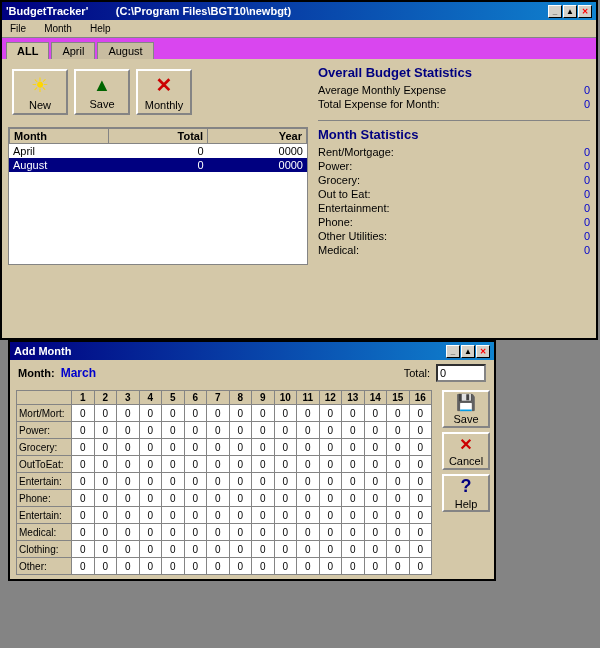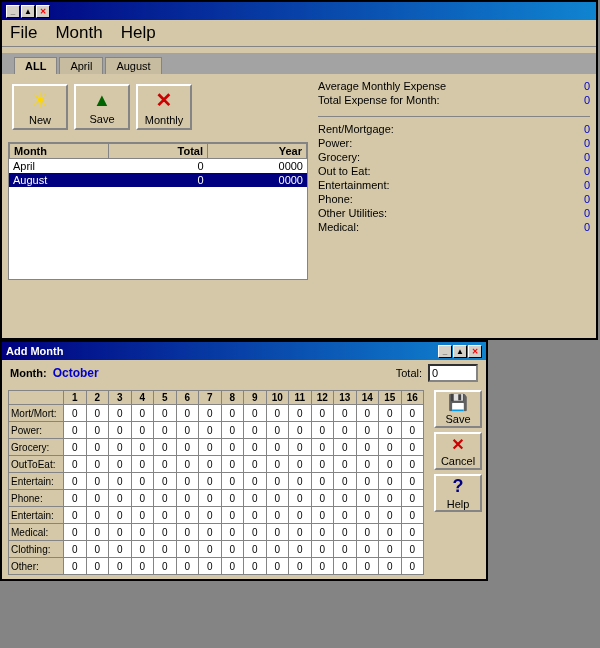--- a/index.html
+++ b/index.html
@@ -65,29 +65,28 @@
       background: #d4c8a8;
       border-bottom: 1px solid #848484;
       padding: 2px 4px;
       display: flex;
       gap: 10px;
     }
 
     .menu-item {
       padding: 1px 4px;
       cursor: pointer;
-      font-size: 17px;
+      font-size: 10px;
     }
 
     
     .tab-bar {
       display: flex;
-      padding: 4px 12px 0;
-      background: #a3a3a3;
-      margin-top: 6px;
+      padding: 4px 4px 0;
+      background: #d946ef;
     }
 
     .tab {
       padding: 2px 10px;
       border: 1px solid #848484;
       border-bottom: none;
       background: #c8bca0;
       cursor: pointer;
       margin-right: 2px;
       font-size: 11px;
@@ -213,21 +212,21 @@
     .stat-value { color: #0000cc; }
 
     .divider {
       border-top: 1px solid #848484;
       margin: 6px 0;
     }
 
     
     .add-month-window {
       top: 340px;
-      left: 0;
+      left: 8px;
       width: 488px;
     }
 
     .add-month-title-bar {
       background: linear-gradient(to right, #000080, #1084d0);
       color: white;
       padding: 2px 4px;
       display: flex;
       align-items: center;
       justify-content: space-between;
@@ -363,20 +362,24 @@
       gap: 4px;
       padding: 4px;
     }
   </style>
 </head>
 <body>
 
 <div class="window main-window">
 
   <div class="title-bar">
+    <span>
+      <span>'BudgetTracker'</span>&nbsp;&nbsp;&nbsp;&nbsp;&nbsp;&nbsp;&nbsp;&nbsp;
+      <span>(C:\Program Files\BGT10\newbgt)</span>
+    </span>
     <div class="title-bar-controls">
       <button class="title-btn">_</button>
       <button class="title-btn">▲</button>
       <button class="title-btn close-btn">✕</button>
     </div>
   </div>
 
   <div class="menu-bar">
     <span class="menu-item">File</span>
     <span class="menu-item">Month</span>
@@ -427,33 +430,35 @@
             <td class="right">0</td>
             <td class="right">0000</td>
           </tr>
         </tbody>
       </table>
     </div>
 
     <div class="right-panel">
 
       <div class="stats-section">
+        <div class="stats-title">Overall Budget Statistics</div>
         <div class="stat-row">
           <span>Average Monthly Expense</span>
           <span class="stat-value">0</span>
         </div>
         <div class="stat-row">
           <span>Total Expense for Month:</span>
           <span class="stat-value">0</span>
         </div>
       </div>
 
       <div class="divider"></div>
 
       <div class="stats-section">
+        <div class="stats-title">Month Statistics</div>
         <div id="month-stats-rows">
             <div class="stat-row">
               <span>Rent/Mortgage:</span>
               <span class="stat-value">0</span>
             </div>
             <div class="stat-row">
               <span>Power:</span>
               <span class="stat-value">0</span>
             </div>
             <div class="stat-row">
@@ -492,21 +497,21 @@
     <span>Add Month</span>
     <div class="title-bar-controls">
       <button class="title-btn">_</button>
       <button class="title-btn">▲</button>
       <button class="title-btn close-btn">✕</button>
     </div>
   </div>
 
   <div class="month-header">
     <span class="month-label">Month:</span>
-    <span class="month-value">October</span>
+    <span class="month-value">March</span>
     <span style="flex:1"></span>
     <span>Total:</span>
     <input class="year-input" type="text" value="0" style="">
   </div>
 
   <div class="add-month-content">
     <div class="grid-area">
 
 
       <div class="data-grid-container">

